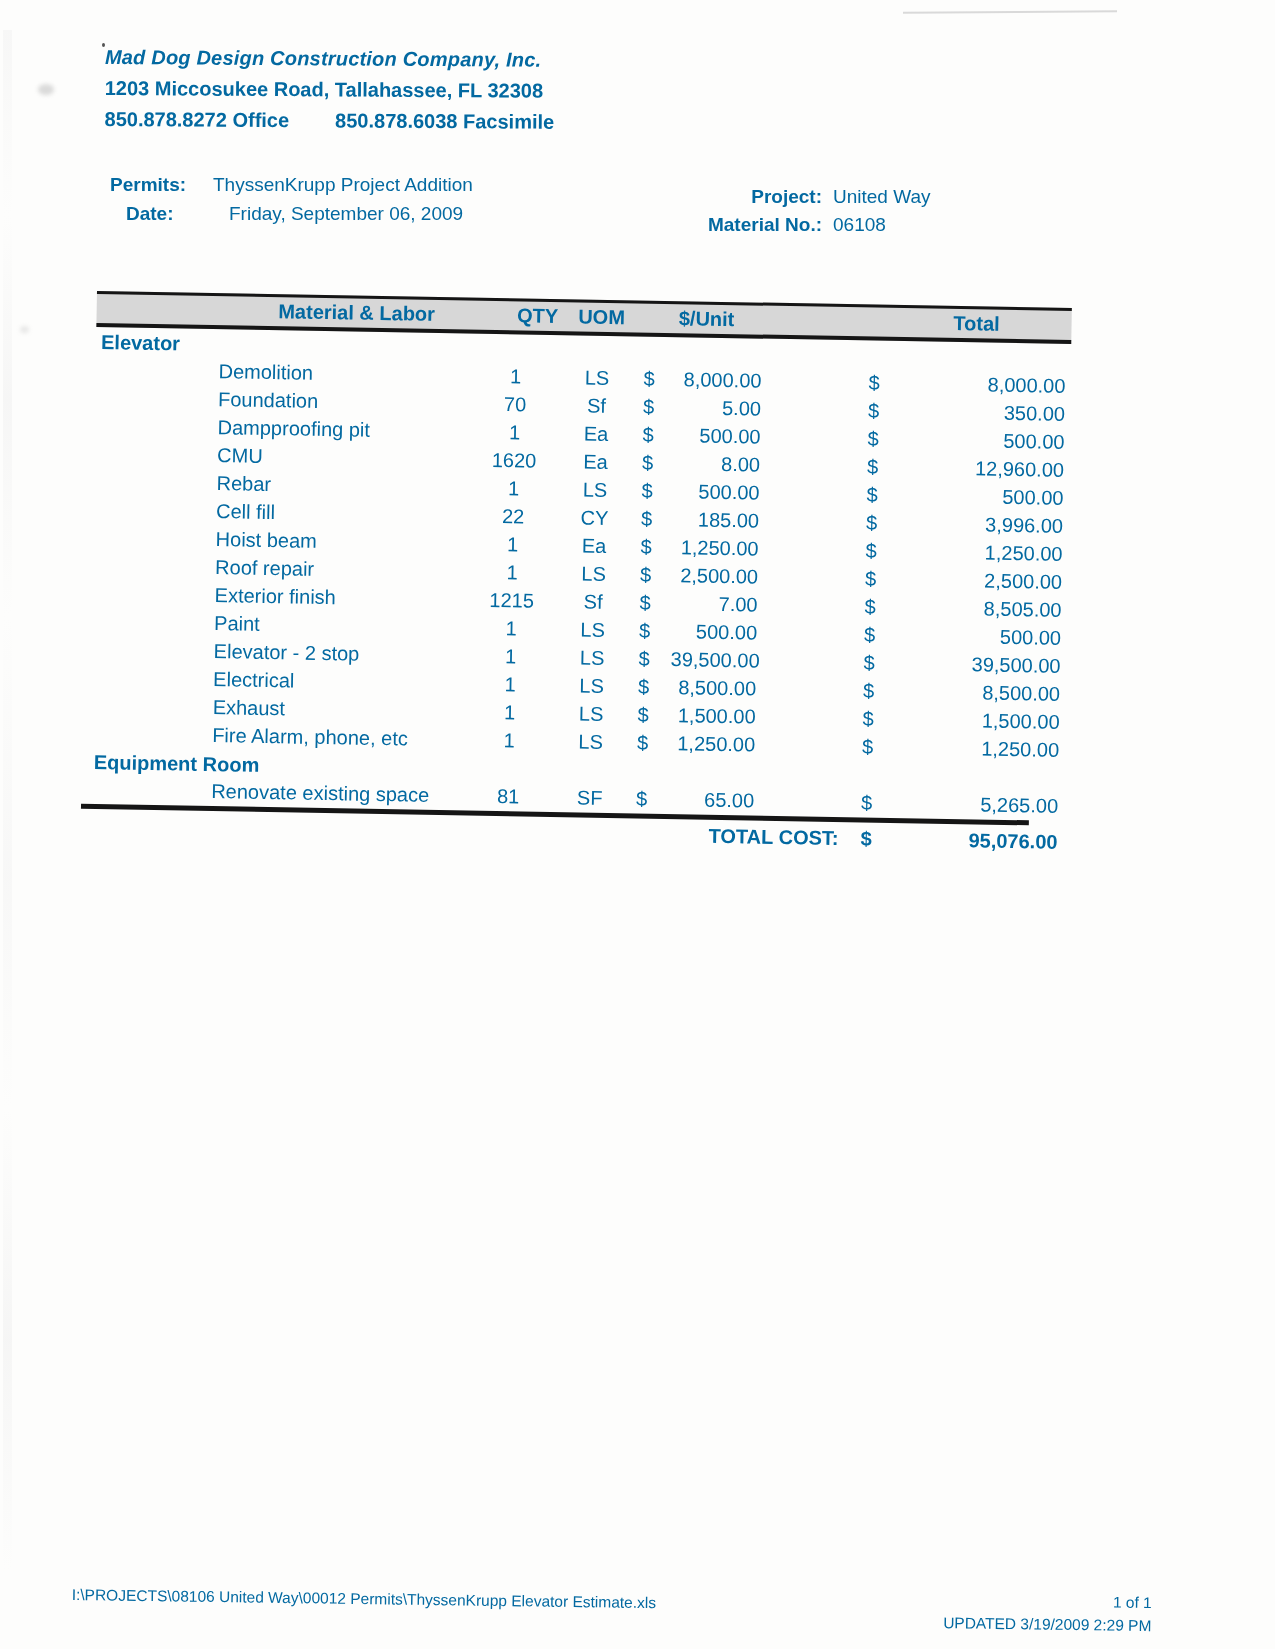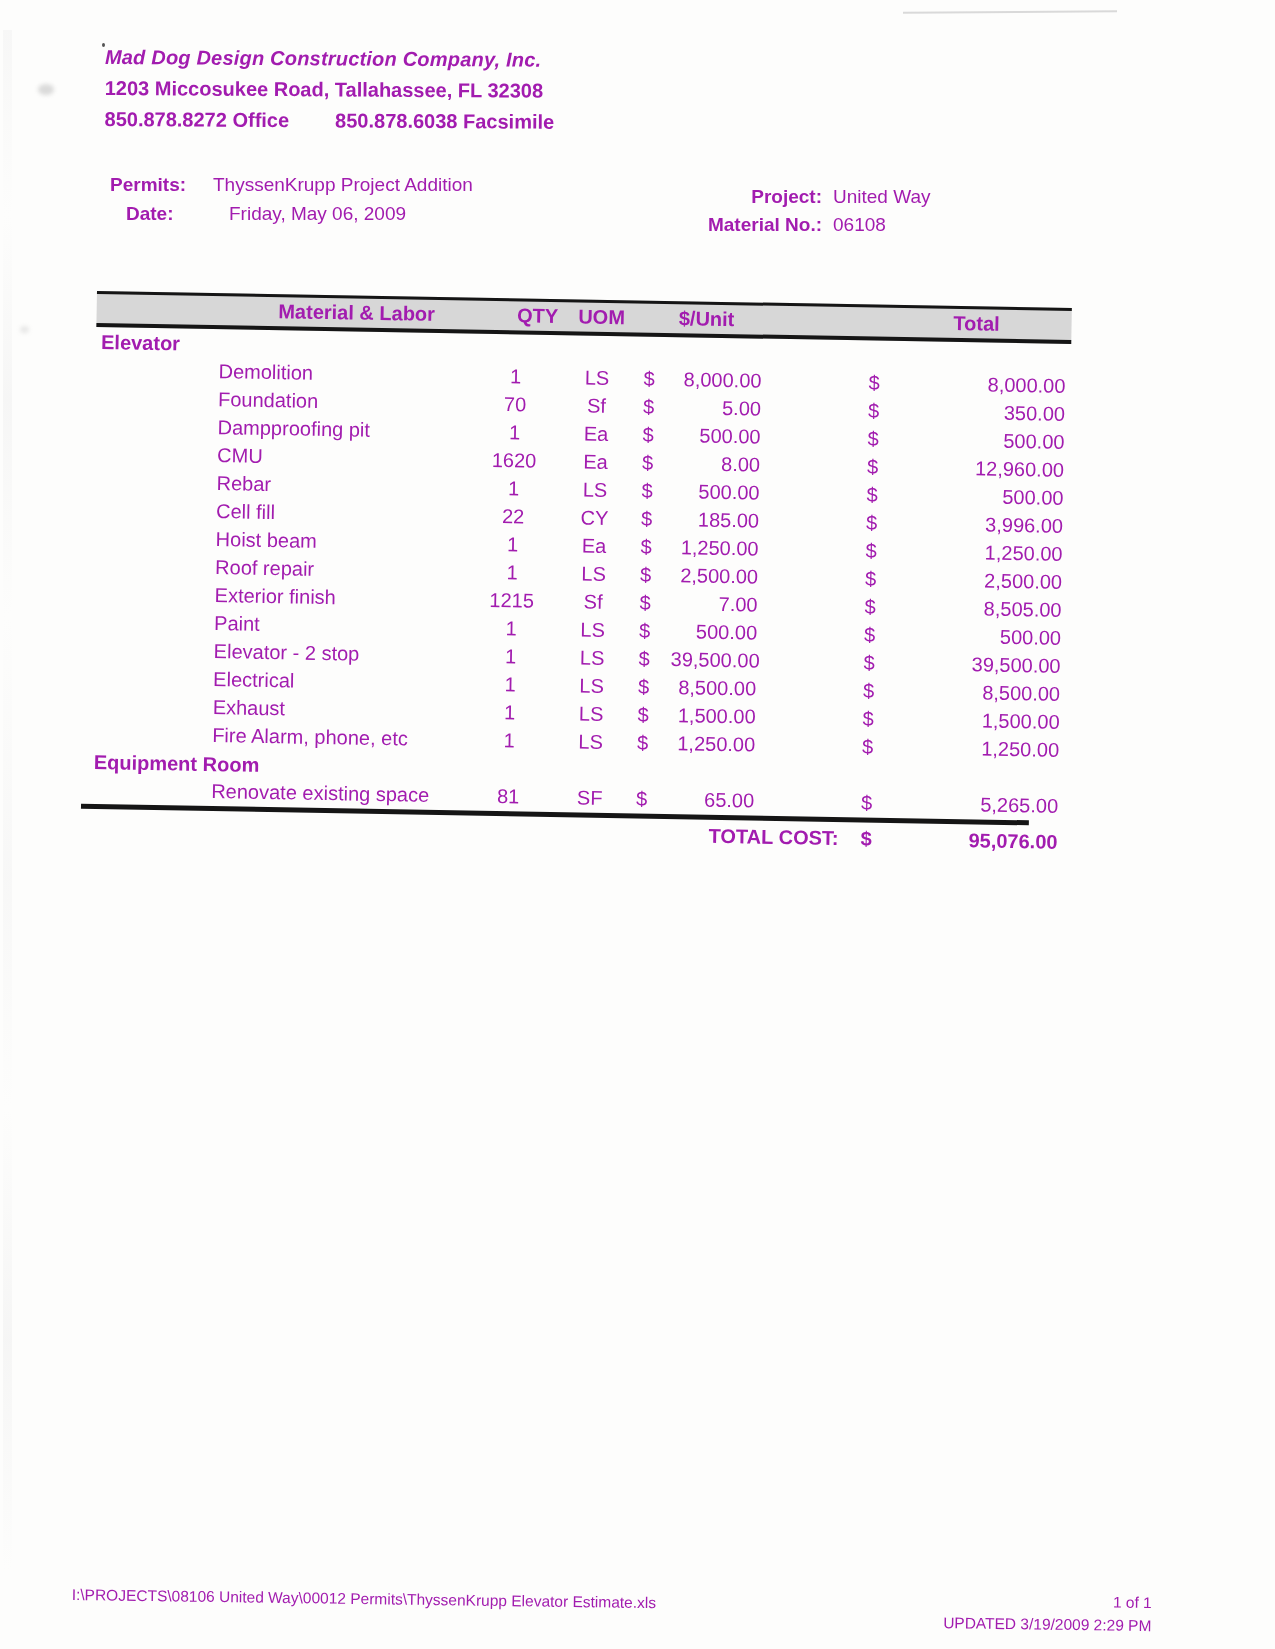--- a/index.html
+++ b/index.html
@@ -1,19 +1,19 @@
 <!DOCTYPE html>
 <html><head>
 <meta charset="utf-8">
 <style>
   html,body { margin:0; padding:0; background:#e8e8e8; }
   .page {
     position:relative; width:1275px; height:1649px; margin:0 auto;
     background:#fdfdfc; overflow:hidden;
-    font-family:"Liberation Sans", sans-serif; color:#a21caf;
+    font-family:"Liberation Sans", sans-serif; color:#0369a1;
     -webkit-font-smoothing:antialiased;
   }
   .page * { box-sizing:border-box; }
 
   
   .artifact-topline { position:absolute; left:903px; top:11px; width:214px; height:2px;
     background:#d9d9d9; transform:rotate(-0.35deg); }
   .artifact-dot { position:absolute; left:102px; top:43px; width:3px; height:4px;
     background:#555; border-radius:50%; }
   .artifact-smudge { position:absolute; left:38px; top:84px; width:16px; height:11px;
@@ -99,21 +99,21 @@
     </div>
   </div>
 
   <div class="meta">
     <div class="meta-row m-report">
       <span class="meta-label">Permits:</span>
       <span class="meta-value">ThyssenKrupp Project Addition</span>
     </div>
     <div class="meta-row m-date">
       <span class="meta-label">Date:</span>
-      <span class="meta-value">Friday, May 06, 2009</span>
+      <span class="meta-value">Friday, September 06, 2009</span>
     </div>
     <div class="meta-row m-project">
       <span class="meta-label">Project:</span>
       <span class="meta-value">United Way</span>
     </div>
     <div class="meta-row m-projectno">
       <span class="meta-label">Material No.:</span>
       <span class="meta-value">06108</span>
     </div>
   </div>

